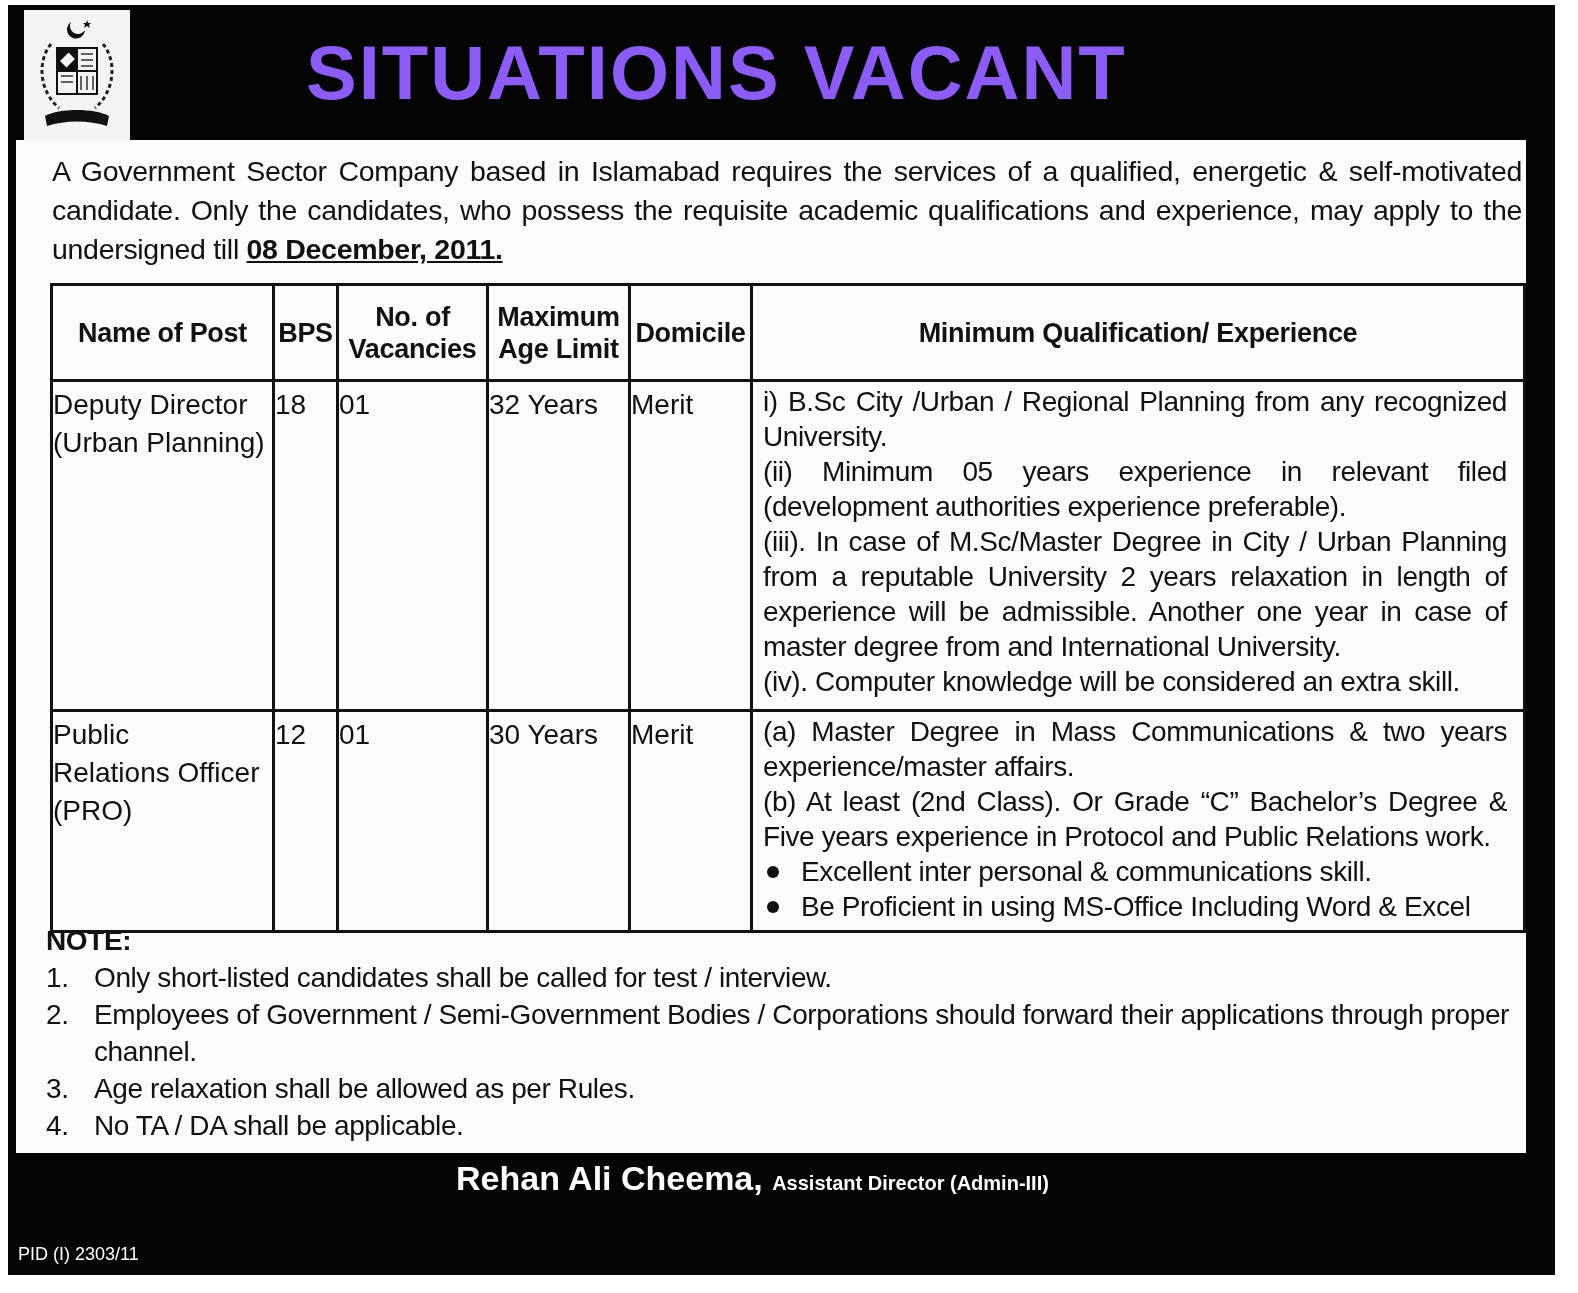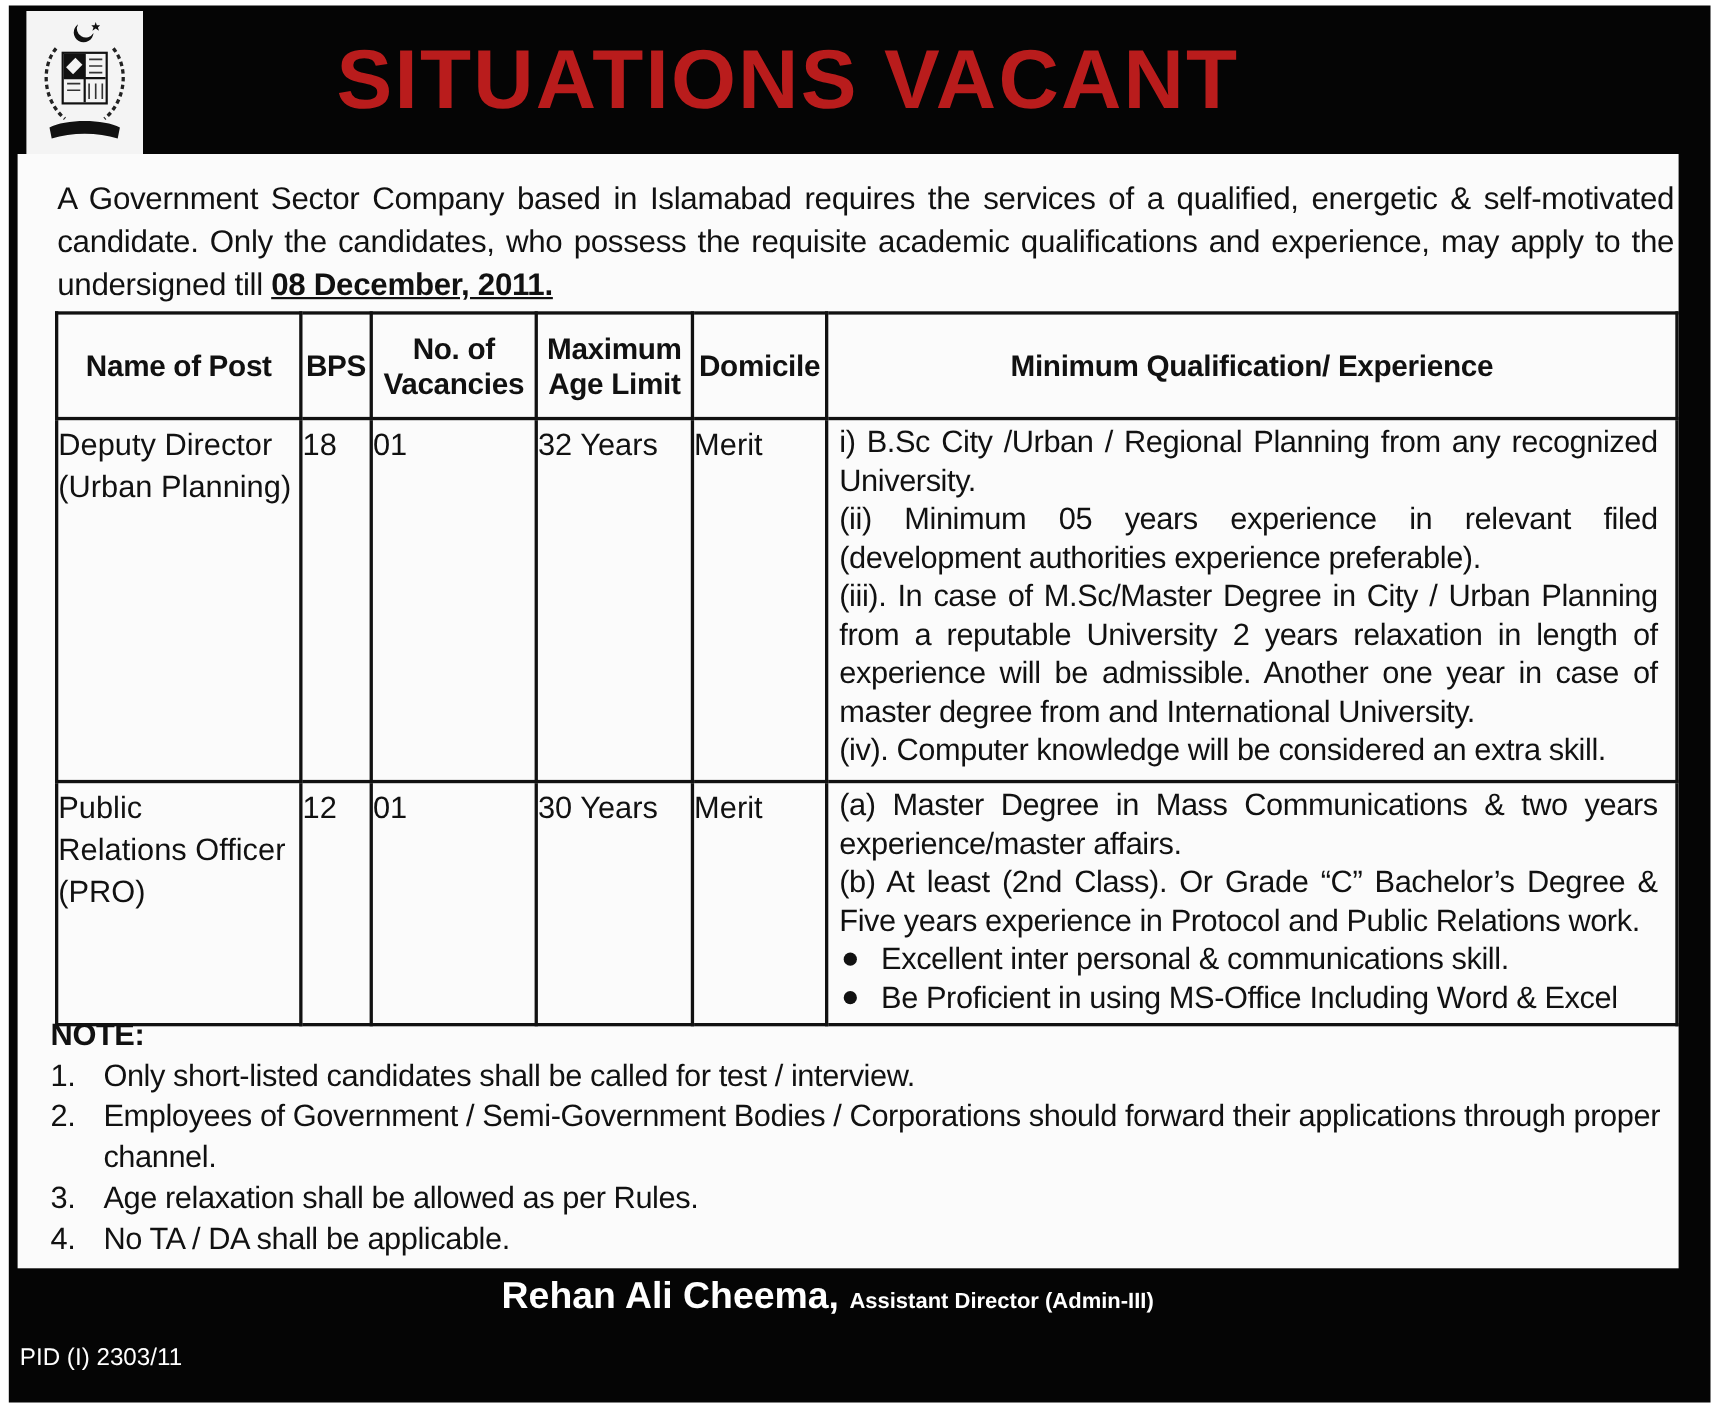--- a/index.html
+++ b/index.html
@@ -6,23 +6,23 @@
   body { width: 1578px; height: 1293px; position: relative; overflow: hidden;
          font-family: "Liberation Sans", sans-serif; color: #111; }
   .frame { position: absolute; left: 8px; top: 5px; width: 1547px; height: 1270px;
            background: #050505; }
   .inner { position: absolute; left: 16px; top: 140px; width: 1510px; height: 1013px;
            background: #fbfbfb; }
   .header { position: absolute; left: 8px; top: 5px; width: 1547px; height: 135px; }
   .emblem { position: absolute; left: 16px; top: 5px; width: 106px; height: 132px;
             background: #f4f4f4; display: flex; align-items: center; justify-content: center; }
   .title { position: absolute; left: 298px; top: 30px; font-weight: bold; font-size: 76px;
-           letter-spacing: 2px; color: #b91c1c; line-height: 1; white-space: nowrap;
+           letter-spacing: 2px; color: #8b5cf6; line-height: 1; white-space: nowrap;
            transform: scaleX(1.0); transform-origin: left; }
-  .intro { position: absolute; left: 52px; top: 162px; width: 1470px; font-size: 28.5px;
+  .intro { position: absolute; left: 52px; top: 152px; width: 1470px; font-size: 28.5px;
            line-height: 39px; text-align: justify; letter-spacing: -0.3px; }
   .intro .line { display: block; text-align: justify; text-align-last: justify; }
   .intro .line.last { text-align-last: left; }
   .deadline { font-weight: bold; text-decoration: underline; }
   table.posts { position: absolute; left: 50px; top: 272px; width: 1476px;
                 border-collapse: collapse; font-size: 28px; margin-top: 11px; }
   table.posts td, table.posts th { border: 3px solid #111; vertical-align: top; padding: 0; }
   table.posts th { font-weight: bold; text-align: center; vertical-align: middle;
                    height: 93px; line-height: 32px; font-size: 27px; letter-spacing: -0.3px; }
   table.posts td.c { text-align: left; padding-top: 4px; line-height: 38px; }
@@ -37,21 +37,21 @@
            line-height: 37px; letter-spacing: -0.4px; }
   .notes .head { font-weight: bold; }
   .notes .item { display: flex; }
   .notes .num { width: 48px; flex: none; }
   .notes .txt { flex: 1; }
   .footer { position: absolute; left: 8px; top: 1153px; width: 1547px; height: 122px; color: #fff; }
   .sig { position: absolute; left: 448px; top: 6px; font-size: 34px; font-weight: bold; white-space: nowrap; }
   .sig small { font-size: 20px; }
   .org { position: absolute; left: 392px; top: 46px; font-size: 26px; font-weight: bold; white-space: nowrap; }
   .addr { position: absolute; left: 472px; top: 80px; font-size: 26px; font-weight: bold; white-space: nowrap; }
-  .pid { position: absolute; left: 10px; top: 68px; font-size: 22px; white-space: nowrap; }
+  .pid { position: absolute; left: 10px; top: 91px; font-size: 18px; white-space: nowrap; }
 </style>
 </head>
 <body>
 
 <div class="frame"></div>
 
 <div class="header">
   <div class="emblem">
     <svg width="96" height="120" viewBox="0 0 96 120">
       <path d="M42 6 a9 9 0 1 0 14 8 a7 7 0 1 1 -14 -8z" fill="#111"></path>

